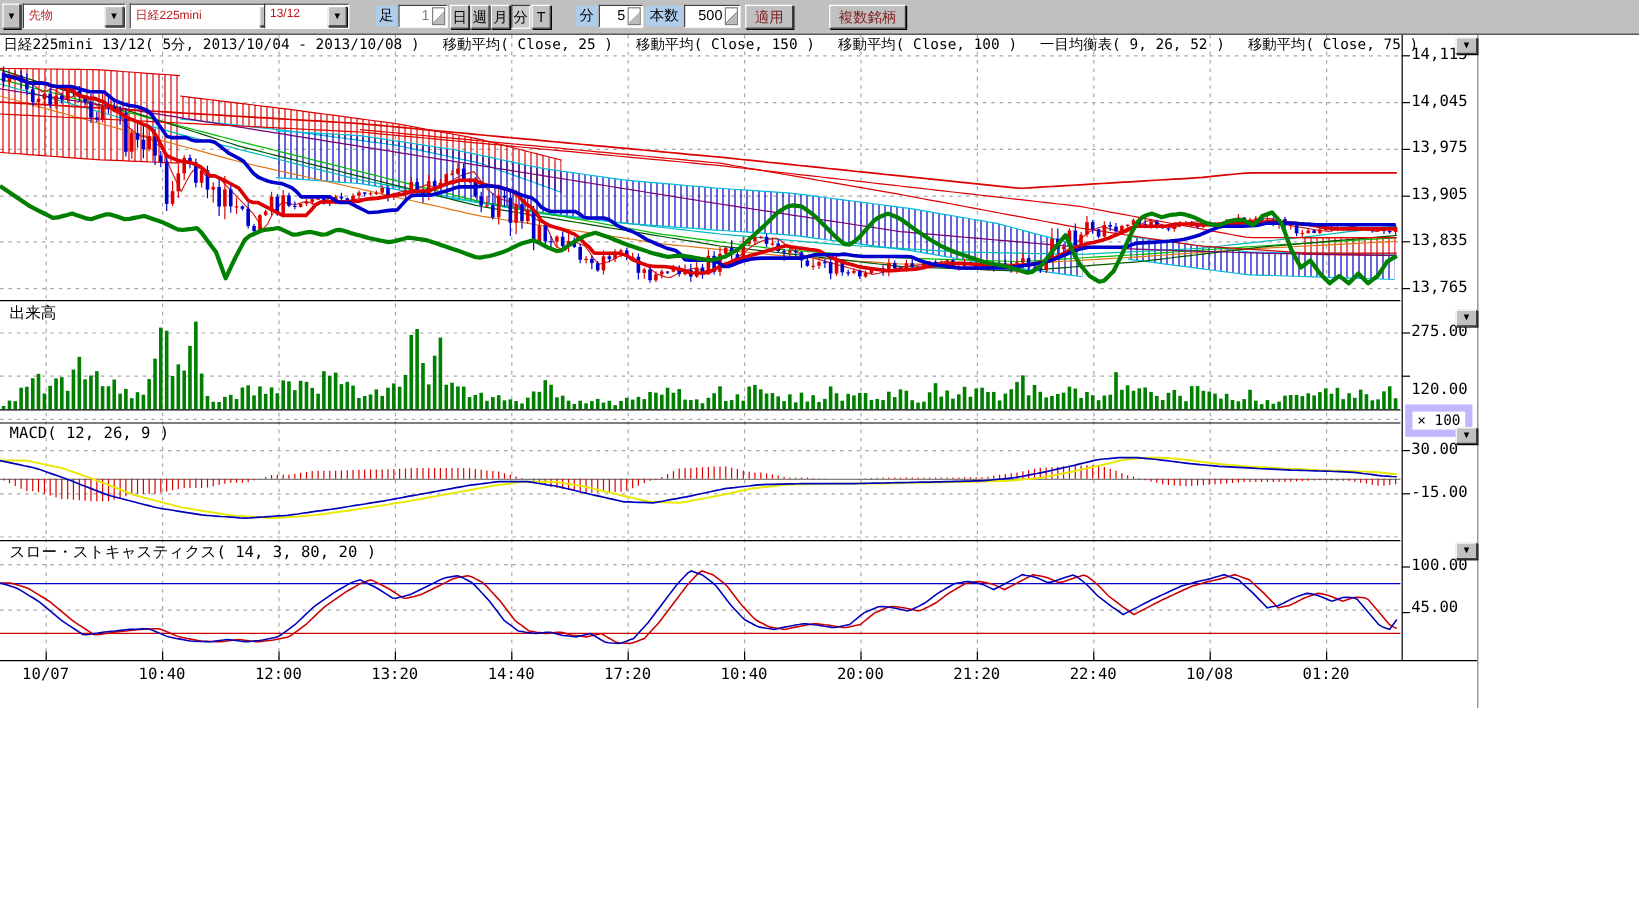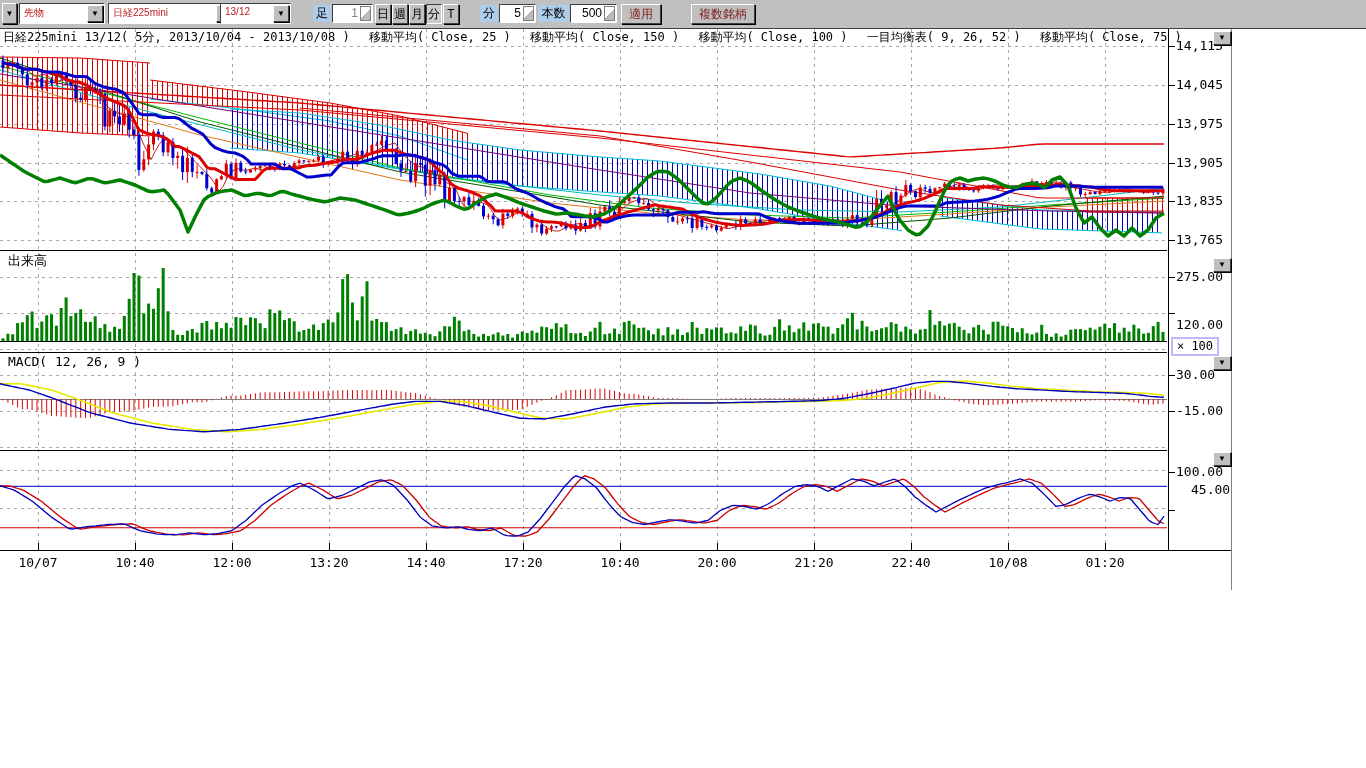--- a/index.html
+++ b/index.html
@@ -33,21 +33,21 @@
   .legend{position:absolute;left:3px;font-family:"DejaVu Sans Mono",monospace;font-size:12px;
           color:#000;white-space:nowrap;z-index:2;}
   .plabel{position:absolute;left:8px;font-family:"DejaVu Sans Mono",monospace;font-size:13px;
           color:#000;z-index:2;}
   .ylab{position:absolute;left:1176px;width:56px;font-family:"DejaVu Sans Mono",monospace;
         font-size:13px;color:#000;z-index:2;}
   .xlab{position:absolute;width:56px;text-align:center;font-family:"DejaVu Sans Mono",monospace;
         font-size:13px;color:#000;top:555px;z-index:2;}
   .ddbtn{position:absolute;left:1213px;width:18px;height:14px;font-size:8px;line-height:12px;
          text-align:center;color:#000;z-index:3;}
-  #multbox{position:absolute;left:1171px;top:337px;width:44px;height:15px;border:2px solid #c4b5fd;
+  #multbox{position:absolute;left:1171px;top:337px;width:44px;height:15px;border:6px solid #c4b5fd;
            background:#fff;font-family:"DejaVu Sans Mono",monospace;font-size:12px;line-height:14px;
            text-align:center;z-index:3;}
 </style>
 </head>
 <body>
 
 <div id="app">
 
   <div id="toolbar">
     <div class="btn3d" style="position:absolute;left:2px;top:3px;width:15px;height:21px;text-align:center;font-size:8px;line-height:19px;">
@@ -87,20 +87,21 @@
       <span class="sval">500</span>
       <span class="spinner"></span>
     </div>
     <div class="tbtn btn3d" style="left:621px;width:40px">適用</div>
     <div class="tbtn btn3d" style="left:691px;width:64px">複数銘柄</div>
   </div>
 
   <div class="legend" style="top:29px">日経225mini 13/12( 5分, 2013/10/04 - 2013/10/08 )　 移動平均( Close, 25 )　 移動平均( Close, 150 )　 移動平均( Close, 100 )　 一目均衡表( 9, 26, 52 )　 移動平均( Close, 75 )</div>
   <div class="plabel" style="top:252px">出来高</div>
   <div class="plabel" style="top:354px">MACD( 12, 26, 9 )</div>
+  <div class="plabel" style="top:451px">スロー・ストキャスティクス( 14, 3, 80, 20 )</div>
   <div id="multbox">× 100</div>
 
   <svg id="chart" width="1366" height="768">
       <defs>
         <clipPath id="plot">
           <rect x="0" y="29" width="1168" height="521"></rect>
         </clipPath>
         <pattern id="hR" width="5" height="4" patternUnits="userSpaceOnUse">
           <line x1="2.5" y1="0" x2="2.5" y2="4" stroke="#dd0000" stroke-width="1"></line>
         </pattern>
@@ -694,21 +695,21 @@
       <div class="ylab" style="top: 77px;">14,045</div>
       <div class="ylab" style="top: 116px;">13,975</div>
       <div class="ylab" style="top: 155px;">13,905</div>
       <div class="ylab" style="top: 193px;">13,835</div>
       <div class="ylab" style="top: 232px;">13,765</div>
       <div class="ylab" style="top: 269px;">275.00</div>
       <div class="ylab" style="top: 305px; margin-top: 12px;">120.00</div>
       <div class="ylab" style="top: 367px;">30.00</div>
       <div class="ylab" style="top: 403px;">-15.00</div>
       <div class="ylab" style="top: 464px;">100.00</div>
-      <div class="ylab" style="top: 482px; margin-left: 15px;">45.00</div>
+      <div class="ylab" style="top: 499px;">45.00</div>
       <div class="xlab" style="left: 10px;">10/07</div>
       <div class="xlab" style="left: 107px;">10:40</div>
       <div class="xlab" style="left: 204px;">12:00</div>
       <div class="xlab" style="left: 301px;">13:20</div>
       <div class="xlab" style="left: 398px;">14:40</div>
       <div class="xlab" style="left: 495px;">17:20</div>
       <div class="xlab" style="left: 592px;">10:40</div>
       <div class="xlab" style="left: 689px;">20:00</div>
       <div class="xlab" style="left: 786px;">21:20</div>
       <div class="xlab" style="left: 883px;">22:40</div>

